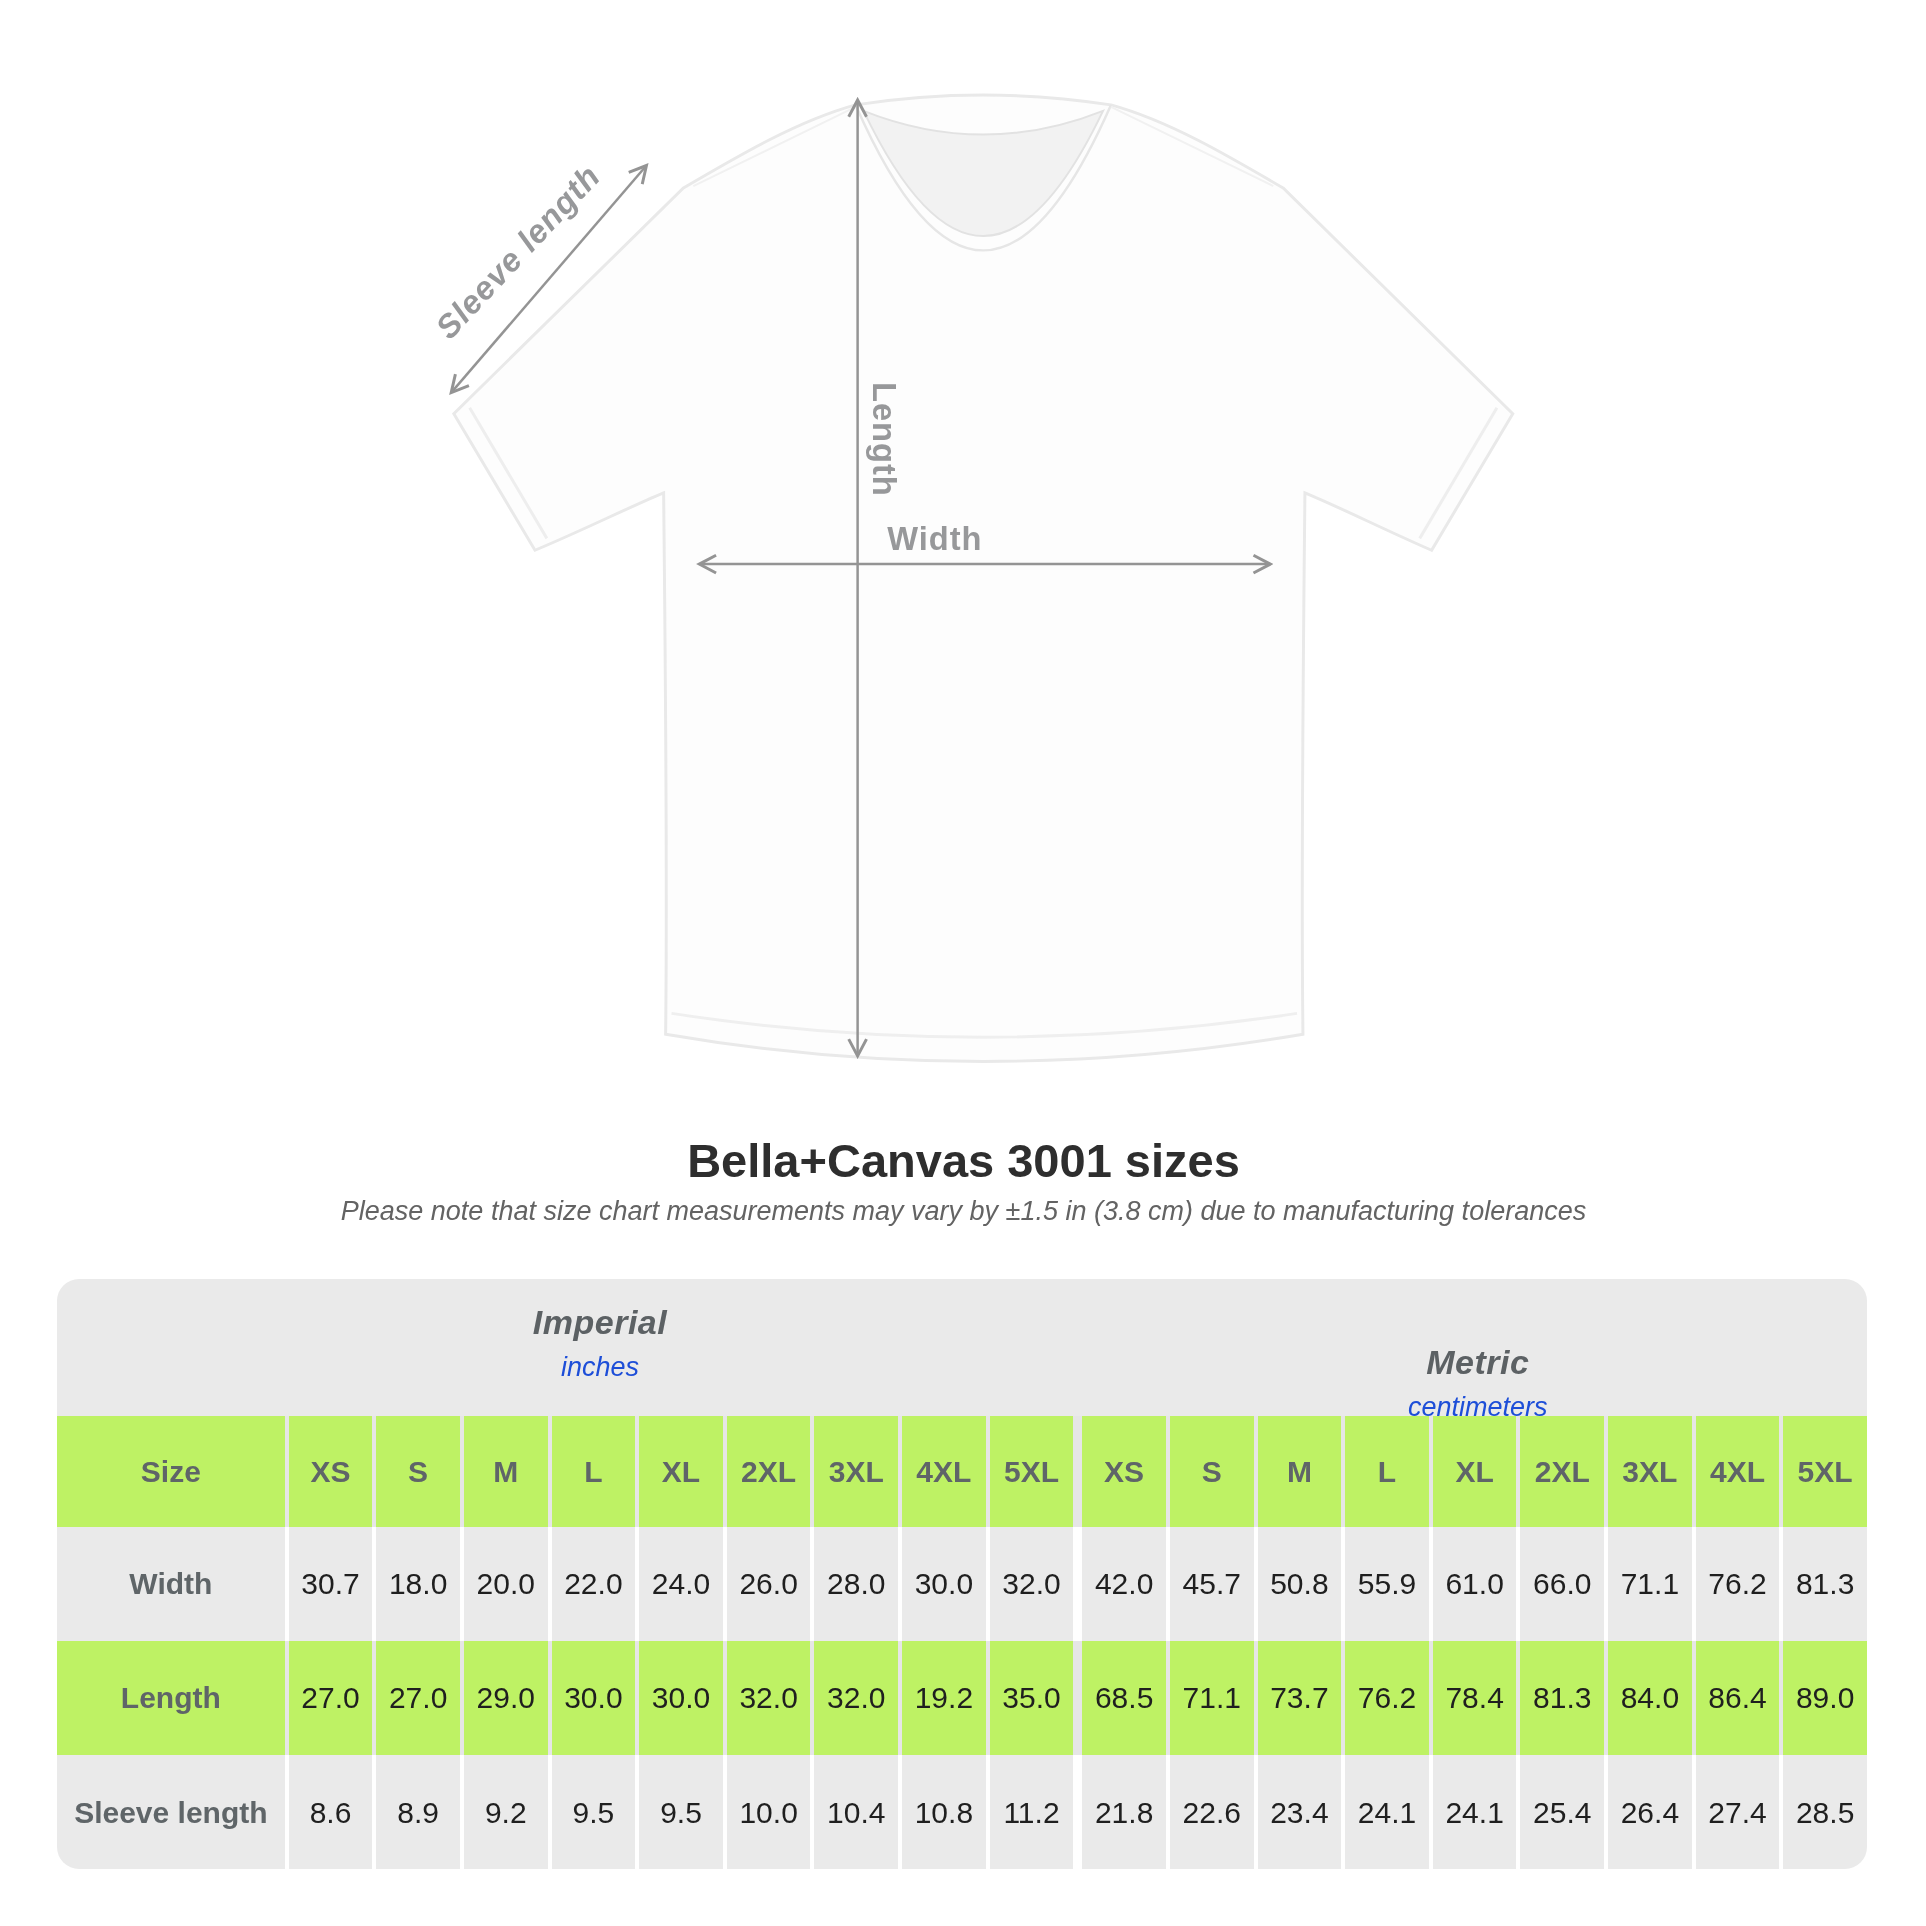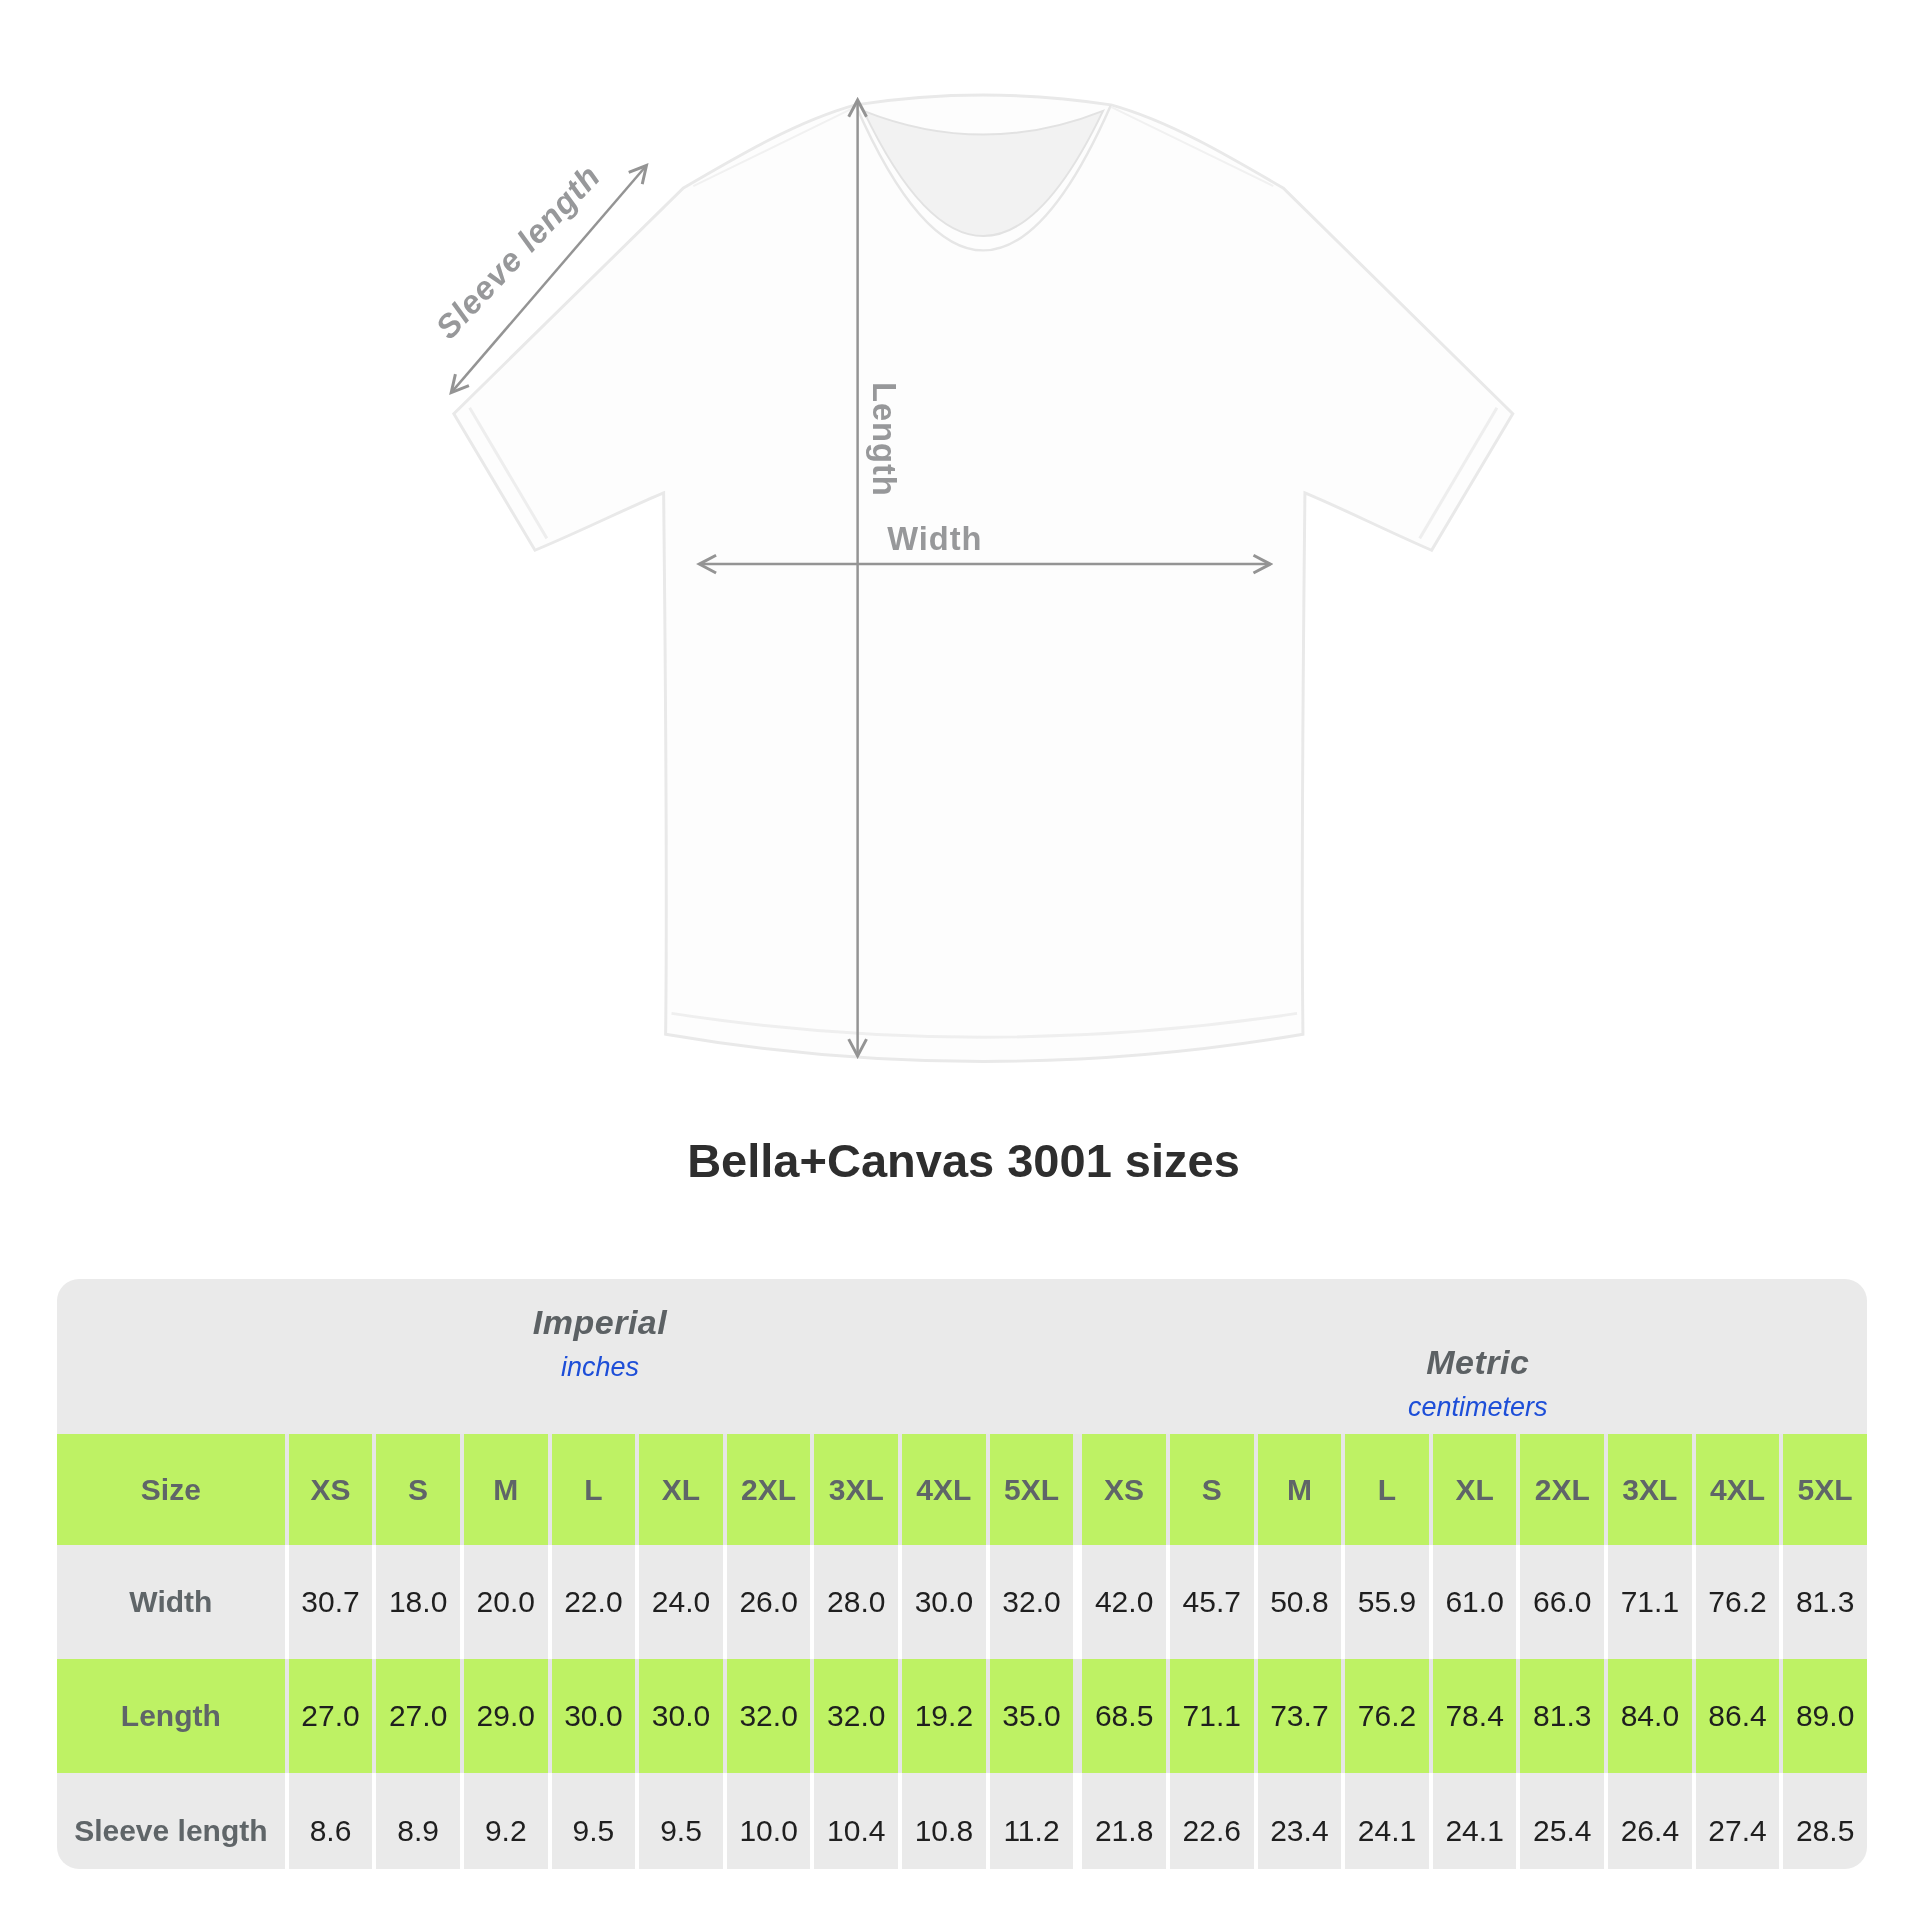--- a/index.html
+++ b/index.html
@@ -65,21 +65,21 @@
     left: 57px;
     top: 1279px;
     width: 1810px;
     height: 590px;
     border-radius: 22px;
     overflow: hidden;
     background: #ffffff;
   }
   .band {
     position: relative;
-    height: 155px;
+    height: 137px;
     background: #eaeaea;
     padding-left: 8px;
   }
   .band-section {
     position: absolute;
     top: 24px;
     transform: translateX(-50%);
     text-align: center;
     white-space: nowrap;
   }
@@ -174,20 +174,21 @@
       <line x1="707" y1="570" x2="1282" y2="570" marker-start="url(#ah)" marker-end="url(#ah)"></line>
       <line x1="456" y1="396" x2="652" y2="168" marker-start="url(#ah)" marker-end="url(#ah)"></line>
     </g>
 
     <text class="anno-text" x="882" y="386" transform="rotate(90 882 386)">Length</text>
     <text class="anno-text" x="944" y="556" text-anchor="middle">Width</text>
     <text class="anno-text anno-italic" x="531" y="262" text-anchor="middle" transform="rotate(-47 531 262)">Sleeve length</text>
   </svg>
 
   <div id="page-title">Bella+Canvas 3001 sizes</div>
+  <div id="page-subtitle">Please note that size chart measurements may vary by ±1.5 in (3.8 cm) due to manufacturing tolerances</div>
 
   <div id="size-table">
 
     <div class="band">
       <div class="band-section band-imperial">
         <div class="sec-name">Imperial</div>
         <div class="sec-unit">inches</div>
       </div>
       <div class="band-section band-metric">
         <div class="sec-name">Metric</div>

